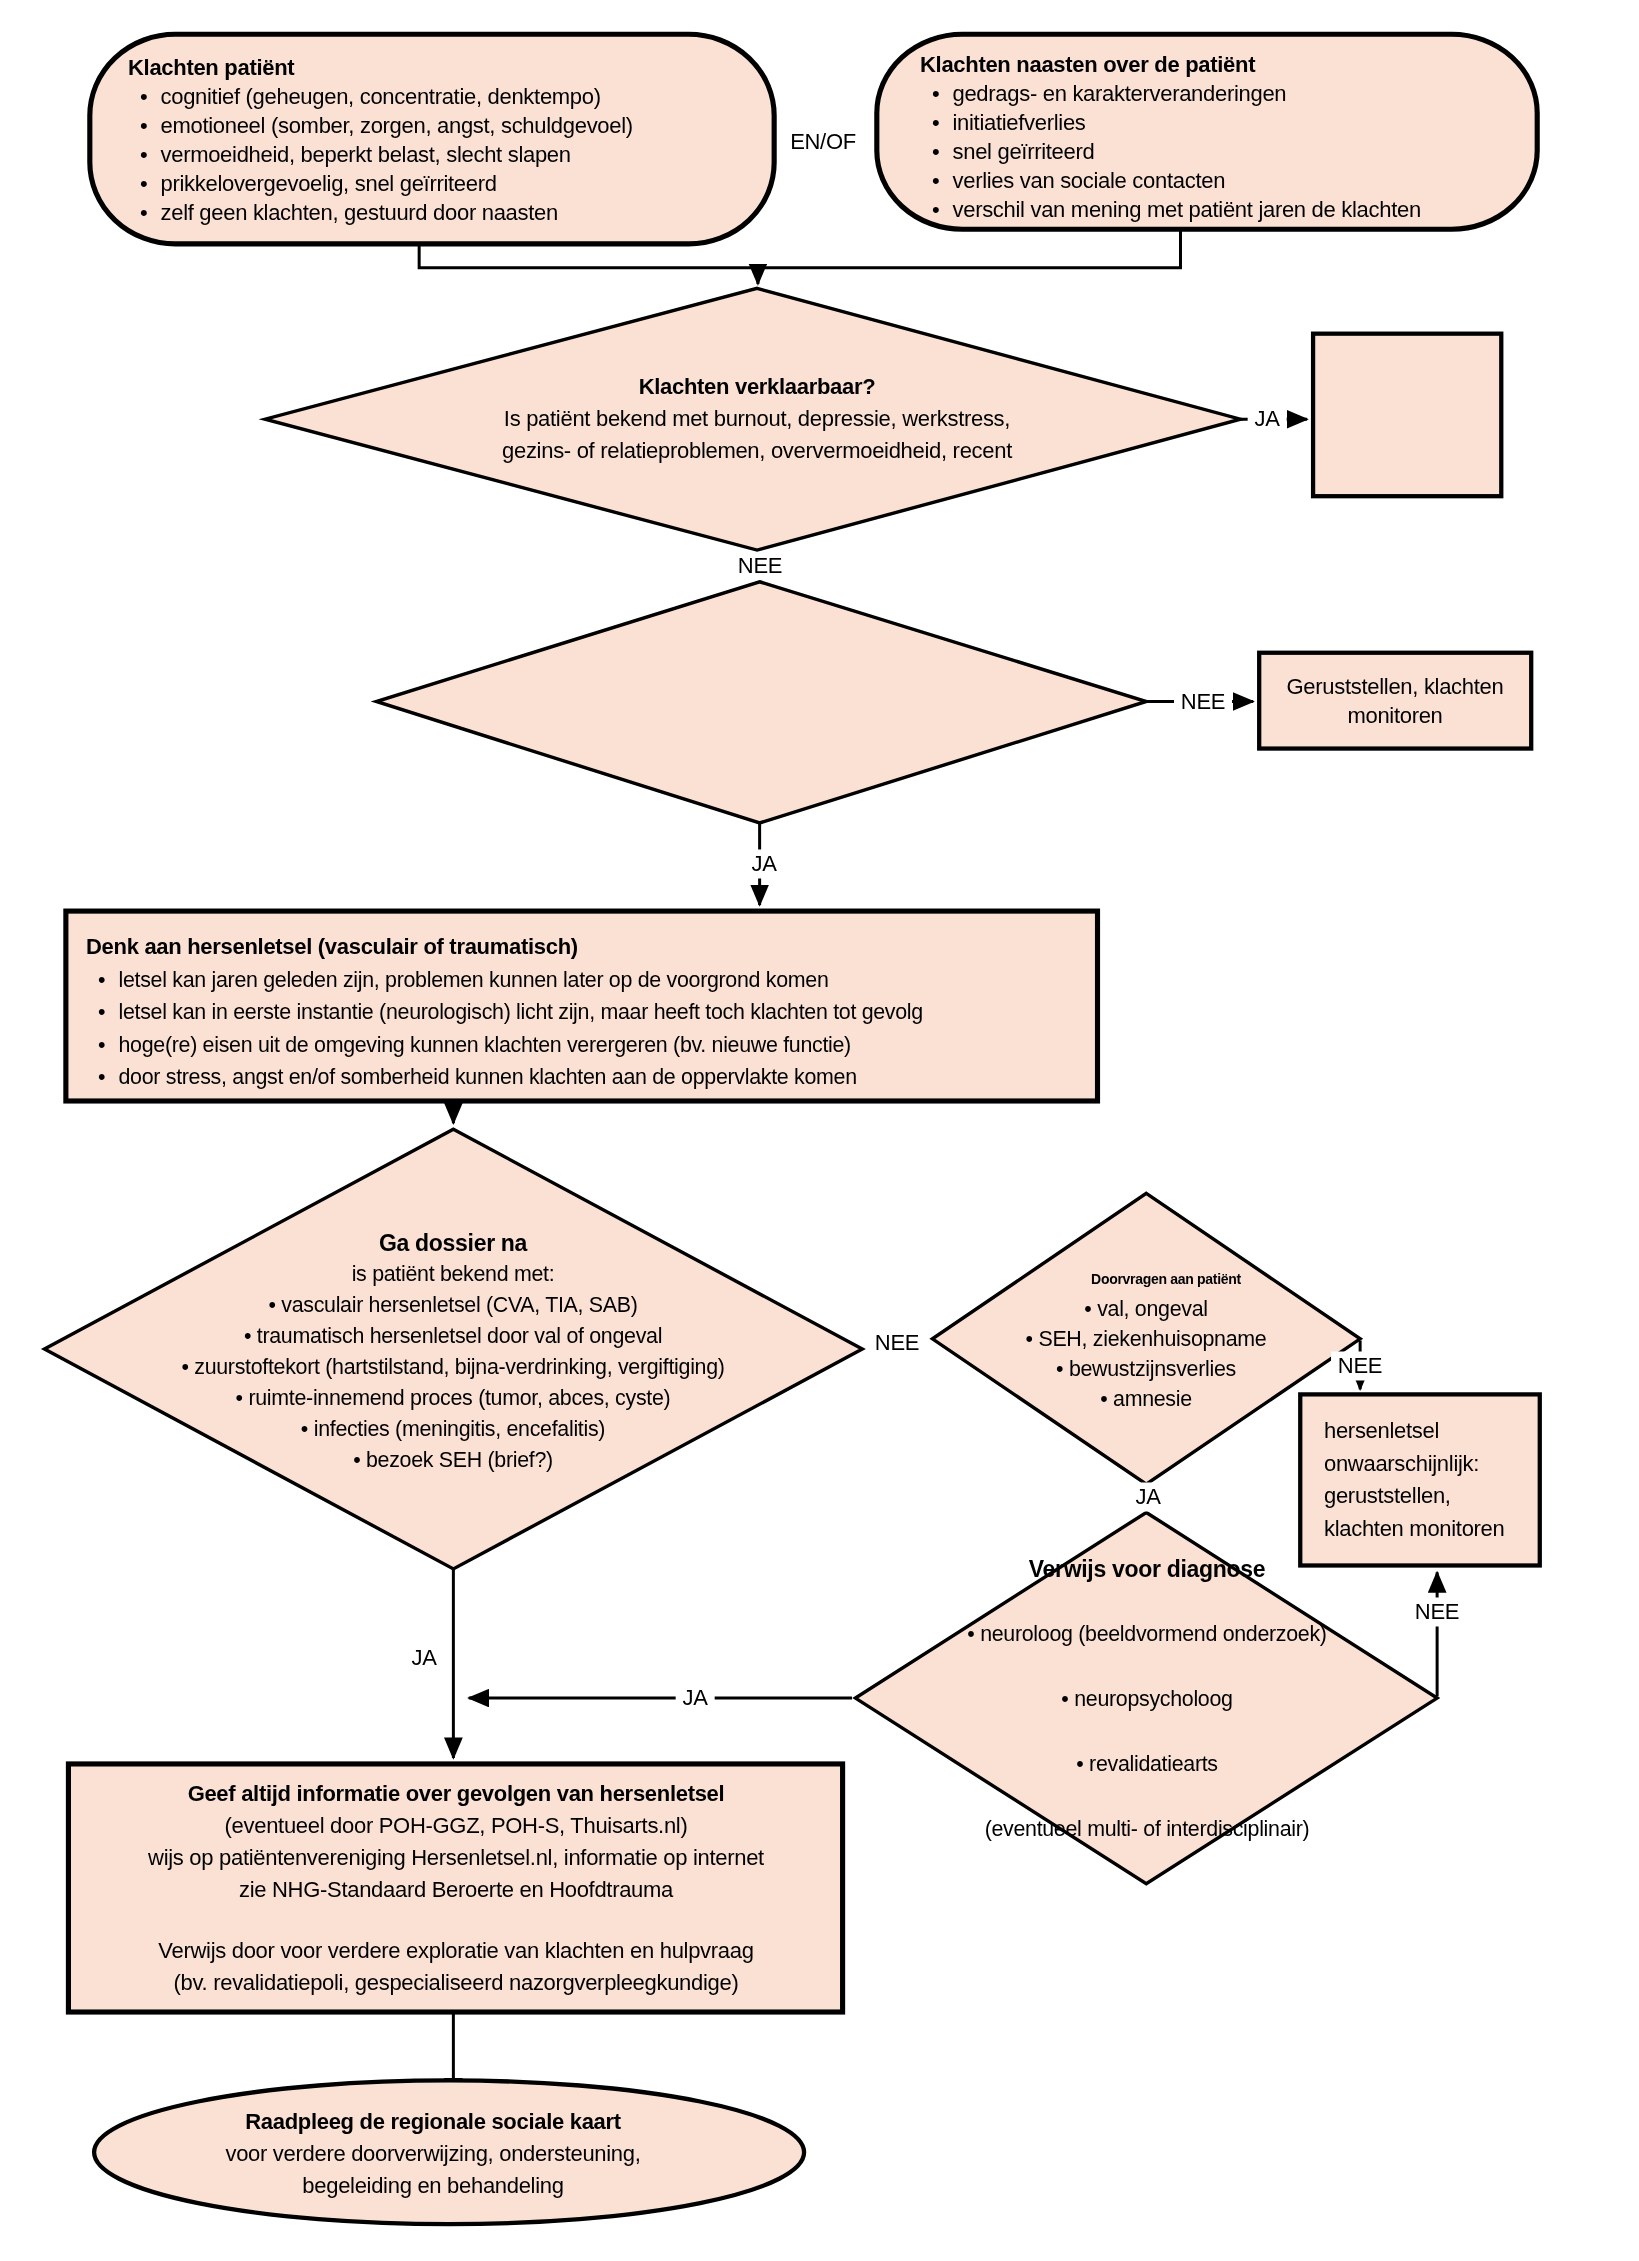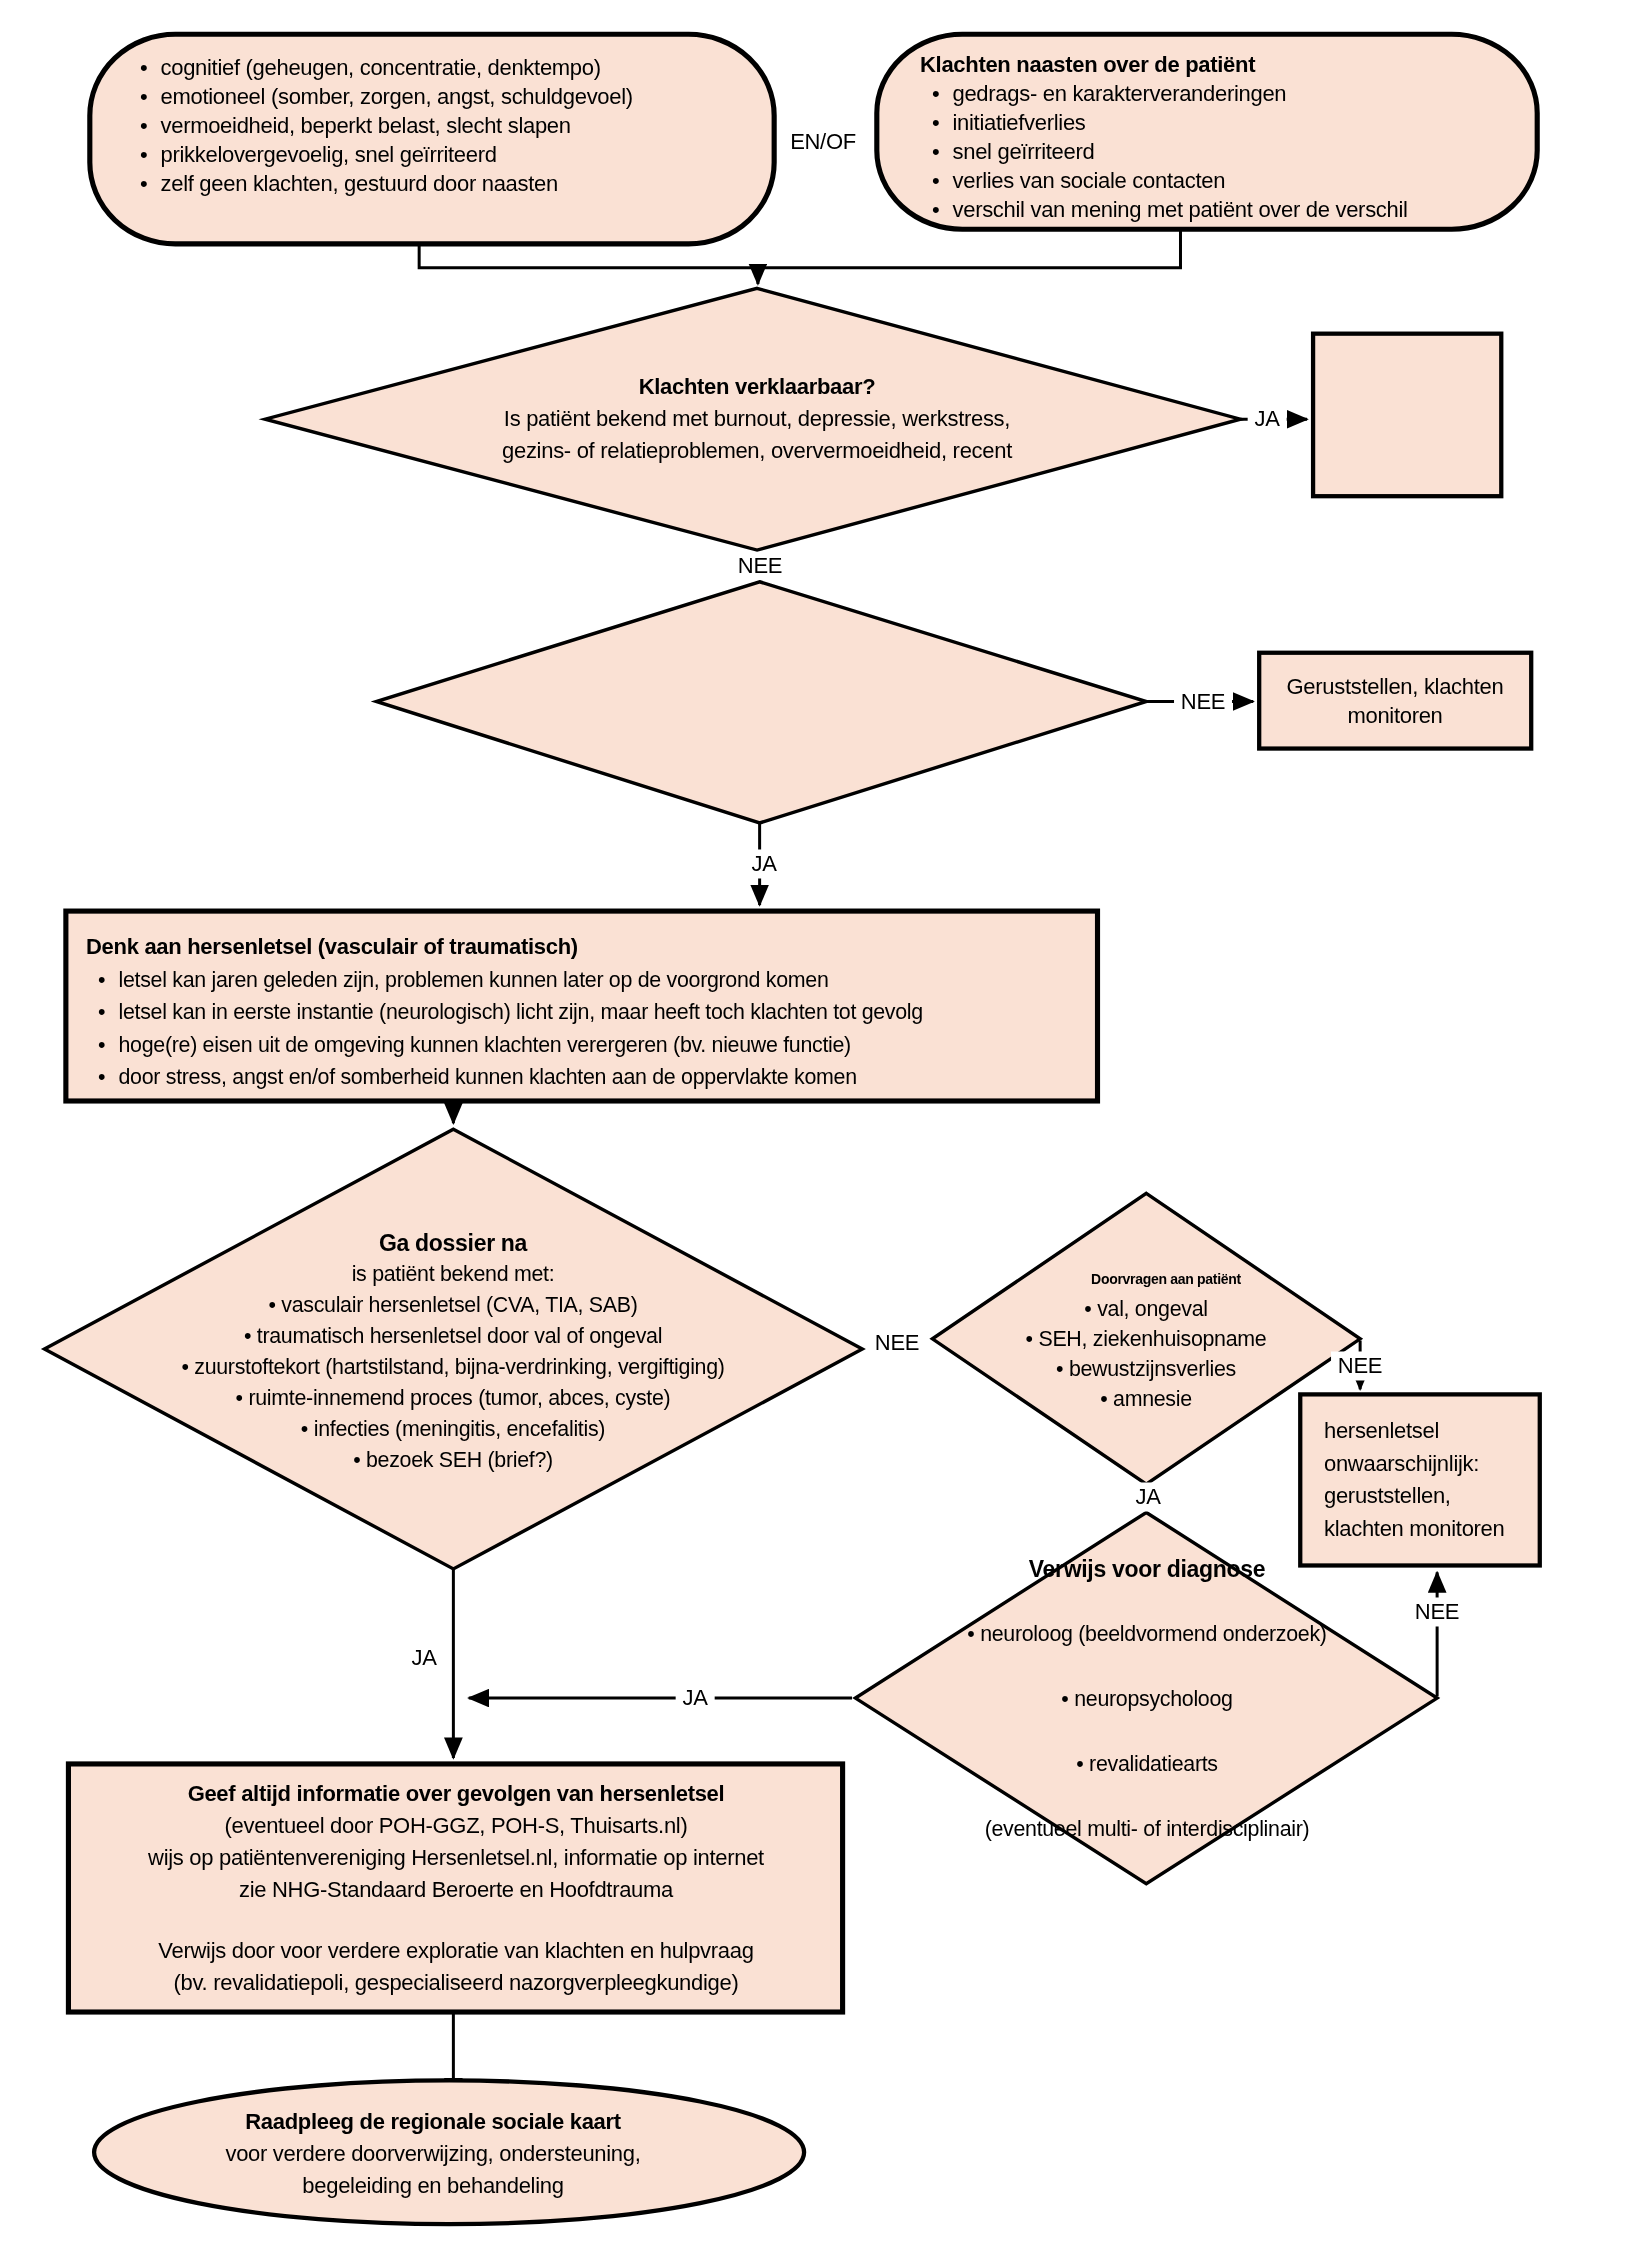--- a/index.html
+++ b/index.html
@@ -55,34 +55,35 @@
     <rect class="shape" x="77" y="1065" width="1206" height="222" stroke-width="6"></rect>
     <polygon class="shape" points="530,1320 1008,1577 530,1834 52,1577" stroke-width="4"></polygon>
     <polygon class="shape" points="1340,1395 1590,1565 1340,1735 1090,1565" stroke-width="4"></polygon>
     <rect class="shape" x="1520" y="1630" width="280" height="200" stroke-width="5"></rect>
     <polygon class="shape" points="1340,1768 1680,1985 1340,2202 1000,1985" stroke-width="4"></polygon>
     <rect class="shape" x="80" y="2062" width="905" height="290" stroke-width="6"></rect>
     <ellipse class="shape" cx="525" cy="2516" rx="415" ry="84" stroke-width="5"></ellipse>
   </svg>
 
   <div class="txt blist" style="left:128px;top:53px;width:616px;line-height:29px;">
+    <div class="t">Klachten patiënt</div>
     <div class="line">cognitief (geheugen, concentratie, denktempo)</div>
     <div class="line">emotioneel (somber, zorgen, angst, schuldgevoel)</div>
     <div class="line">vermoeidheid, beperkt belast, slecht slapen</div>
     <div class="line">prikkelovergevoelig, snel geïrriteerd</div>
     <div class="line">zelf geen klachten, gestuurd door naasten</div>
   </div>
 
   <div class="txt blist" style="left:920px;top:50px;width:599px;line-height:29px;">
     <div class="t">Klachten naasten over de patiënt</div>
     <div class="line">gedrags- en karakterveranderingen</div>
     <div class="line">initiatiefverlies</div>
     <div class="line">snel geïrriteerd</div>
     <div class="line">verlies van sociale contacten</div>
-    <div class="line">verschil van mening met patiënt over de verschil</div>
+    <div class="line">verschil van mening met patiënt jaren de klachten</div>
   </div>
 
   <div class="txt center" style="left:359px;top:299px;width:796px;height:240px;line-height:32px;">
     <div class="t">Klachten verklaarbaar?</div>
     <div>Is patiënt bekend met burnout, depressie, werkstress,</div>
     <div>gezins- of relatieproblemen, oververmoeidheid, recent</div>
   </div>
 
 
 

